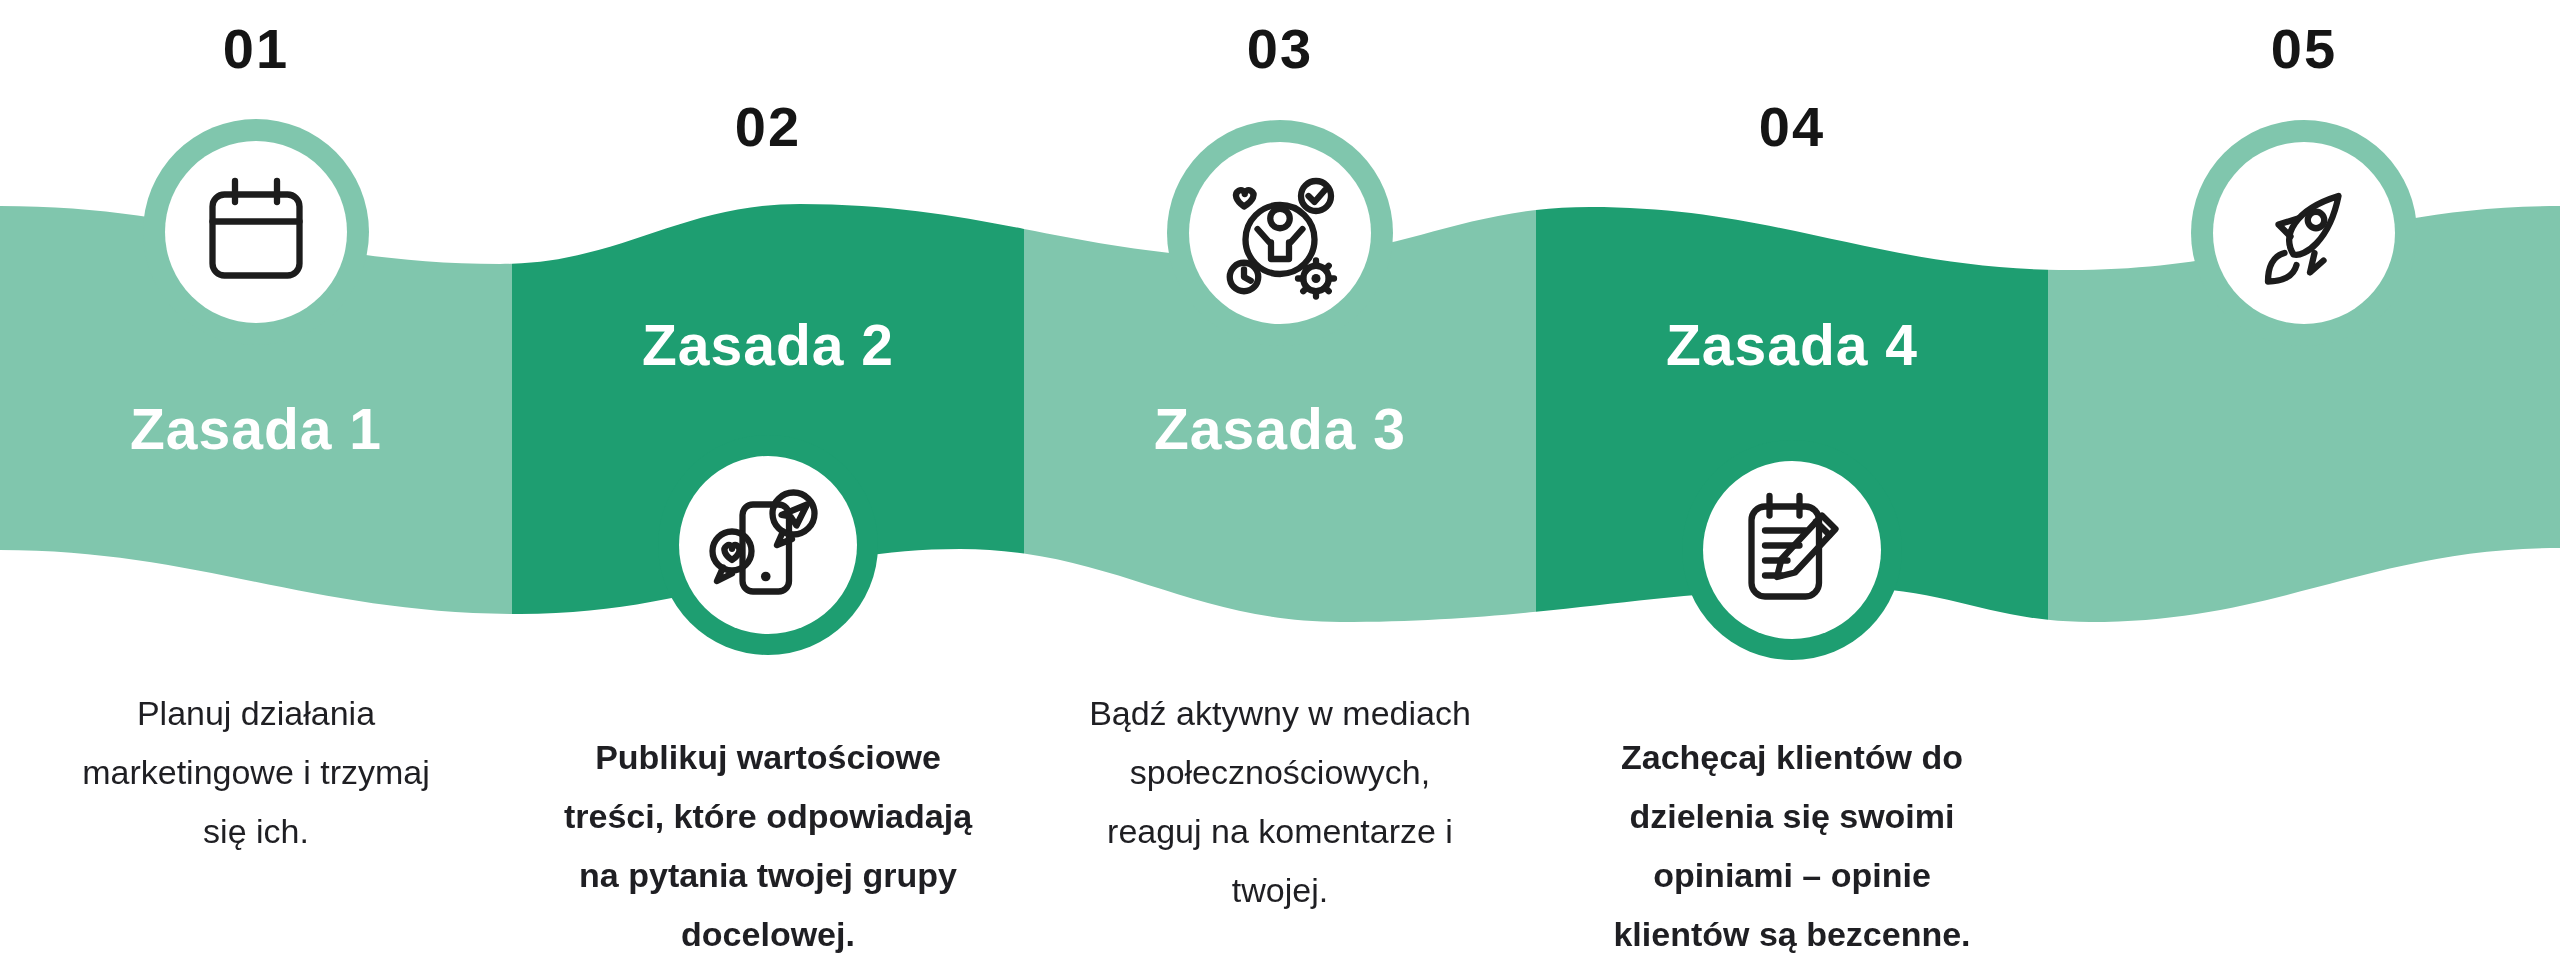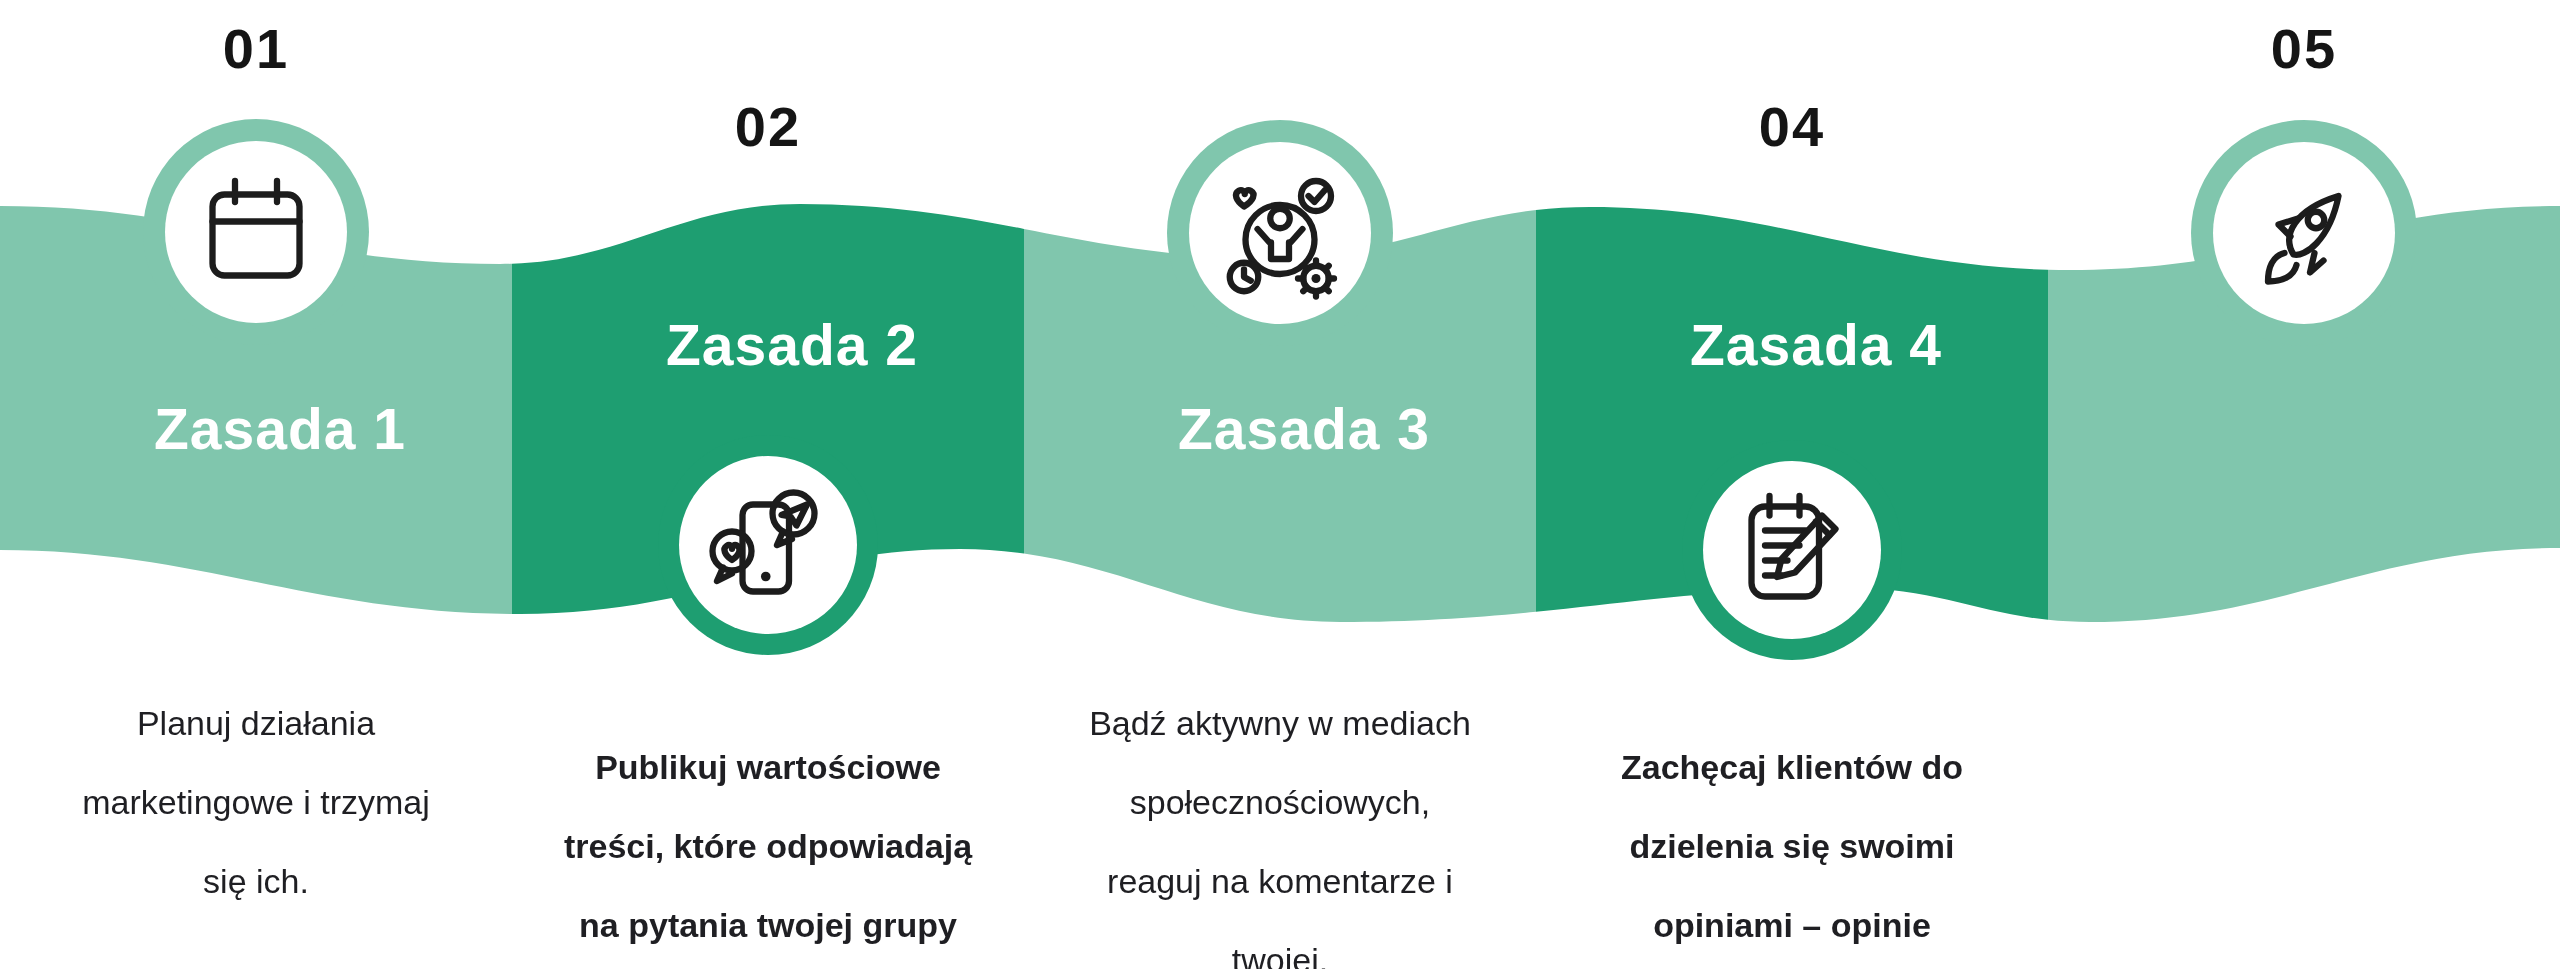--- a/index.html
+++ b/index.html
@@ -52,21 +52,20 @@
 
   .step-title {
     position: absolute;
     left: 0;
     width: 512px;
     text-align: center;
     font-size: 57px;
     font-weight: 800;
     color: #ffffff;
     letter-spacing: 1px;
-    padding-left: 24px;
   }
   .step-title.pos-top { top: 396px; }
   .step-title.pos-up  { top: 312px; }
 
   .icon-wrap {
     position: absolute;
     width: 150px;
     height: 150px;
     left: 181px;
   }
@@ -74,21 +73,21 @@
   .icon-wrap.pos-low { top: 470px; }
   .icon-wrap.pos-low2 { top: 475px; }
   .icon-wrap svg { width: 150px; height: 150px; display: block; }
 
   .step-desc {
     position: absolute;
     left: 26px;
     width: 460px;
     text-align: center;
     font-size: 34px;
-    line-height: 79px;
+    line-height: 59px;
     color: #1f1f23;
     white-space: pre-line;
   }
   .step-desc.pos-top { top: 684px; }
   .step-desc.pos-low { top: 728px; font-weight: bold; }
 
   .ic {
     fill: none;
     stroke: #1c1c1c;
     stroke-width: 4.2;
@@ -191,20 +190,21 @@
         <path class="ic" d="M59 30 L76 23 L69 37 L65 31 Z"></path>
       </svg>
     </div>
     <div class="step-desc pos-low">Publikuj wartościowe
 treści, które odpowiadają
 na pytania twojej grupy
 docelowej.</div>
   </div>
 
   <div class="col c2">
+    <div class="step-num pos-top">03</div>
     <div class="icon-wrap pos-top">
       <svg viewBox="0 0 100 100">
         <circle class="ic" cx="50" cy="55" r="23"></circle>
         <circle class="ic" cx="50" cy="41" r="6.5"></circle>
         <path class="ic" d="M43 57 L35 48 M57 57 L65 48 M44 57 v11 h12 v-11"></path>
         <path class="ic" d="M26 33 c-5.5-4 -7-8.5 -3.5-10.5 c2.2-1.2 4 0.5 4 2.2 c0-1.7 1.8-3.4 4-2.2 c3.5 2 2 6.5 -4.5 10.5 z"></path>
         <circle class="ic" cx="74" cy="26" r="10"></circle>
         <path class="ic" d="M69 26 l4 4 7-8"></path>
         <circle class="ic" cx="26" cy="80" r="9.5"></circle>
         <path class="ic" d="M26 75 v5 l4.5 2.5"></path>

